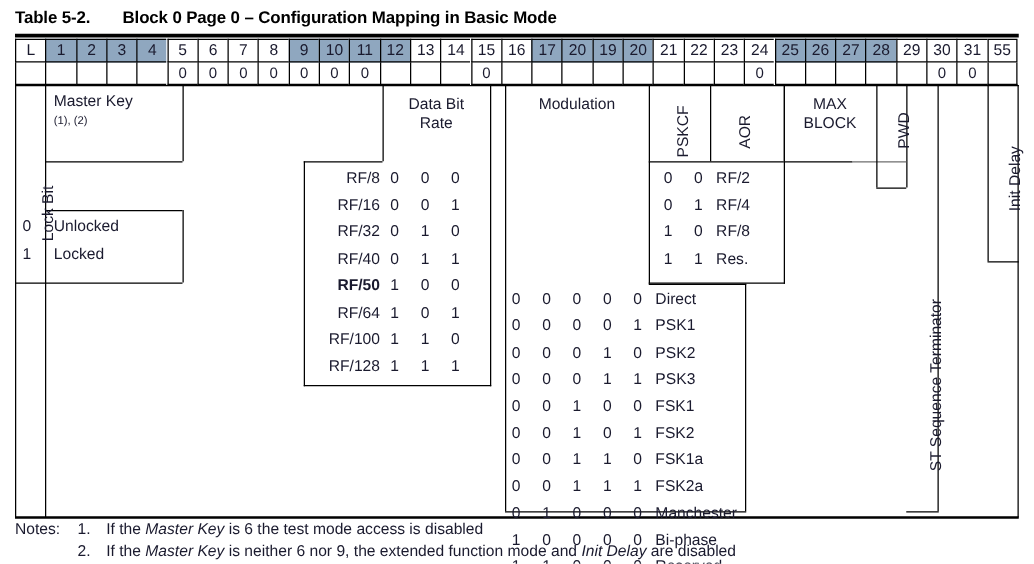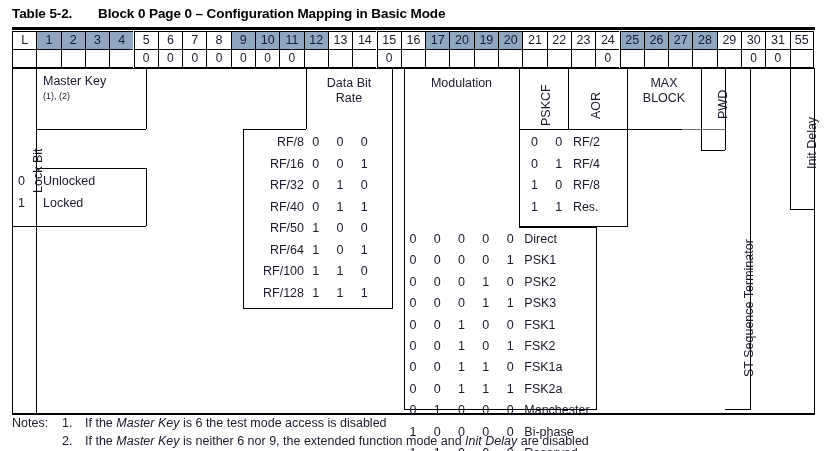--- a/index.html
+++ b/index.html
@@ -288,21 +288,21 @@
       <div class="bit" style="left: 315.9px; top: 125.5px; width: 24.3px;">0</div>
       <div class="bit" style="left: 340.2px; top: 125.5px; width: 24.3px;">1</div>
       <div class="lbl right" style="left: 235px; width: 57px; top: 147px;">RF/32</div>
       <div class="bit" style="left: 291.6px; top: 147px; width: 24.3px;">0</div>
       <div class="bit" style="left: 315.9px; top: 147px; width: 24.3px;">1</div>
       <div class="bit" style="left: 340.2px; top: 147px; width: 24.3px;">0</div>
       <div class="lbl right" style="left: 235px; width: 57px; top: 168.5px;">RF/40</div>
       <div class="bit" style="left: 291.6px; top: 168.5px; width: 24.3px;">0</div>
       <div class="bit" style="left: 315.9px; top: 168.5px; width: 24.3px;">1</div>
       <div class="bit" style="left: 340.2px; top: 168.5px; width: 24.3px;">1</div>
-      <div class="lbl right" style="left: 235px; width: 57px; top: 190px;">RF/50</div>
+      <div class="lbl right" style="left: 235px; width: 57px; top: 190px; font-weight: bold;">RF/50</div>
       <div class="bit" style="left: 291.6px; top: 190px; width: 24.3px;">1</div>
       <div class="bit" style="left: 315.9px; top: 190px; width: 24.3px;">0</div>
       <div class="bit" style="left: 340.2px; top: 190px; width: 24.3px;">0</div>
       <div class="lbl right" style="left: 235px; width: 57px; top: 211.5px;">RF/64</div>
       <div class="bit" style="left: 291.6px; top: 211.5px; width: 24.3px;">1</div>
       <div class="bit" style="left: 315.9px; top: 211.5px; width: 24.3px;">0</div>
       <div class="bit" style="left: 340.2px; top: 211.5px; width: 24.3px;">1</div>
       <div class="lbl right" style="left: 235px; width: 57px; top: 233px;">RF/100</div>
       <div class="bit" style="left: 291.6px; top: 233px; width: 24.3px;">1</div>
       <div class="bit" style="left: 315.9px; top: 233px; width: 24.3px;">1</div>

